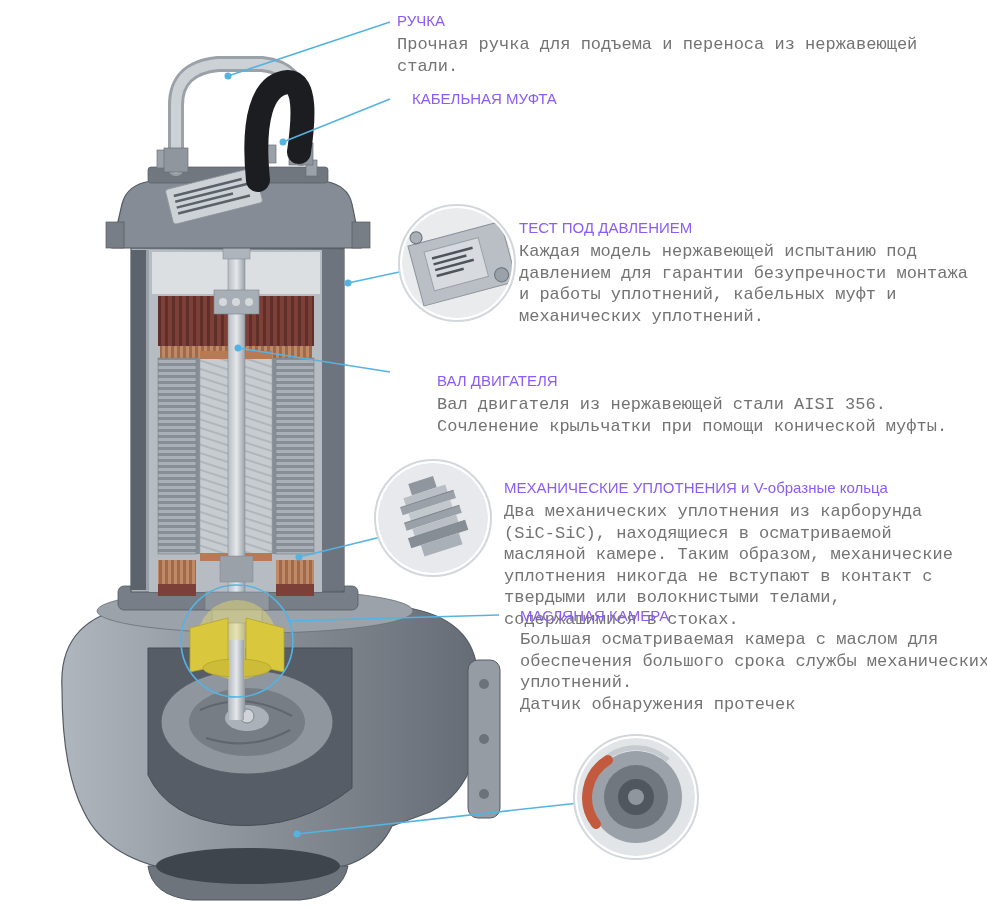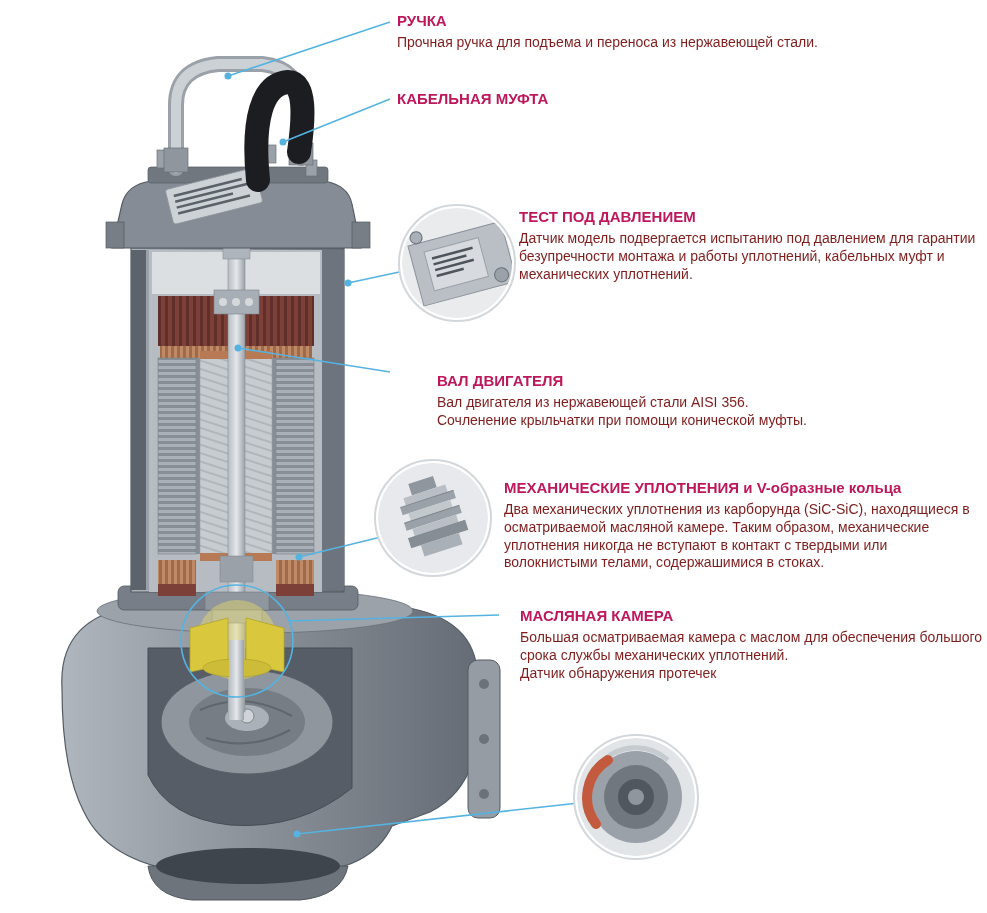--- a/index.html
+++ b/index.html
@@ -6,32 +6,33 @@
   html,body { background:#ffffff; }
   body {
     width:987px; height:913px;
     font-family:"Liberation Sans", sans-serif;
     position:relative; overflow:hidden;
   }
   .stage { position:relative; width:987px; height:913px; background:#ffffff; }
   .art { position:absolute; left:0; top:0; }
   .callout { position:absolute; }
   .callout-title {
-    color:#be185d;
+    color:#8b5cf6;
     font-size:15px;
-    font-weight:700;
+    font-weight:400;
     line-height:1.2;
     margin-bottom:4px;
     white-space:pre-line;
   }
   .callout-body {
-    color:#7f1d1d;
-    font-size:14px;
+    color:#737373;
+    font-size:17px;
     line-height:1.27;
     white-space:pre-line;
+    font-family:Liberation Mono, monospace;
   }
 </style>
 </head>
 <body>
 
 <div class="stage">
 
   <svg class="art" width="987" height="913" viewBox="0 0 987 913" aria-hidden="true">
     <defs>
       <linearGradient id="bodyH" x1="0" x2="1" y1="0" y2="0">
@@ -248,27 +249,27 @@
         <path d="M 596 824 A 44 44 0 0 1 608 760" fill="none" stroke="#c35a3d" stroke-width="10" stroke-linecap="round"></path>
       </g>
     </g>
   </svg>
 
   <div class="callout" style="left:397px; top:12px; width:575px;">
     <div class="callout-title">РУЧКА</div>
     <div class="callout-body">Прочная ручка для подъема и переноса из нержавеющей стали.</div>
   </div>
 
-  <div class="callout" style="left:397px; top:90px; width:552px;">
+  <div class="callout" style="left:412px; top:90px; width:552px;">
     <div class="callout-title">КАБЕЛЬНАЯ МУФТА</div>
   </div>
 
-  <div class="callout" style="left:519px; top:208px; width:460px;">
+  <div class="callout" style="left:519px; top:219px; width:460px;">
     <div class="callout-title">ТЕСТ ПОД ДАВЛЕНИЕМ</div>
-    <div class="callout-body">Датчик модель подвергается испытанию под давлением для гарантии безупречности монтажа и работы уплотнений, кабельных муфт и механических уплотнений.</div>
+    <div class="callout-body">Каждая модель нержавеющей испытанию под давлением для гарантии безупречности монтажа и работы уплотнений, кабельных муфт и механических уплотнений.</div>
   </div>
 
   <div class="callout" style="left:397px; top:372px; width:575px;margin-left:40px;">
     <div class="callout-title">ВАЛ ДВИГАТЕЛЯ</div>
     <div class="callout-body">Вал двигателя из нержавеющей стали AISI 356.
 Сочленение крыльчатки при помощи конической муфты.</div>
   </div>
 
   <div class="callout" style="left:504px; top:461px; width:478px;margin-top:18px;">
     <div class="callout-title">МЕХАНИЧЕСКИЕ УПЛОТНЕНИЯ и V-образные кольца</div>

